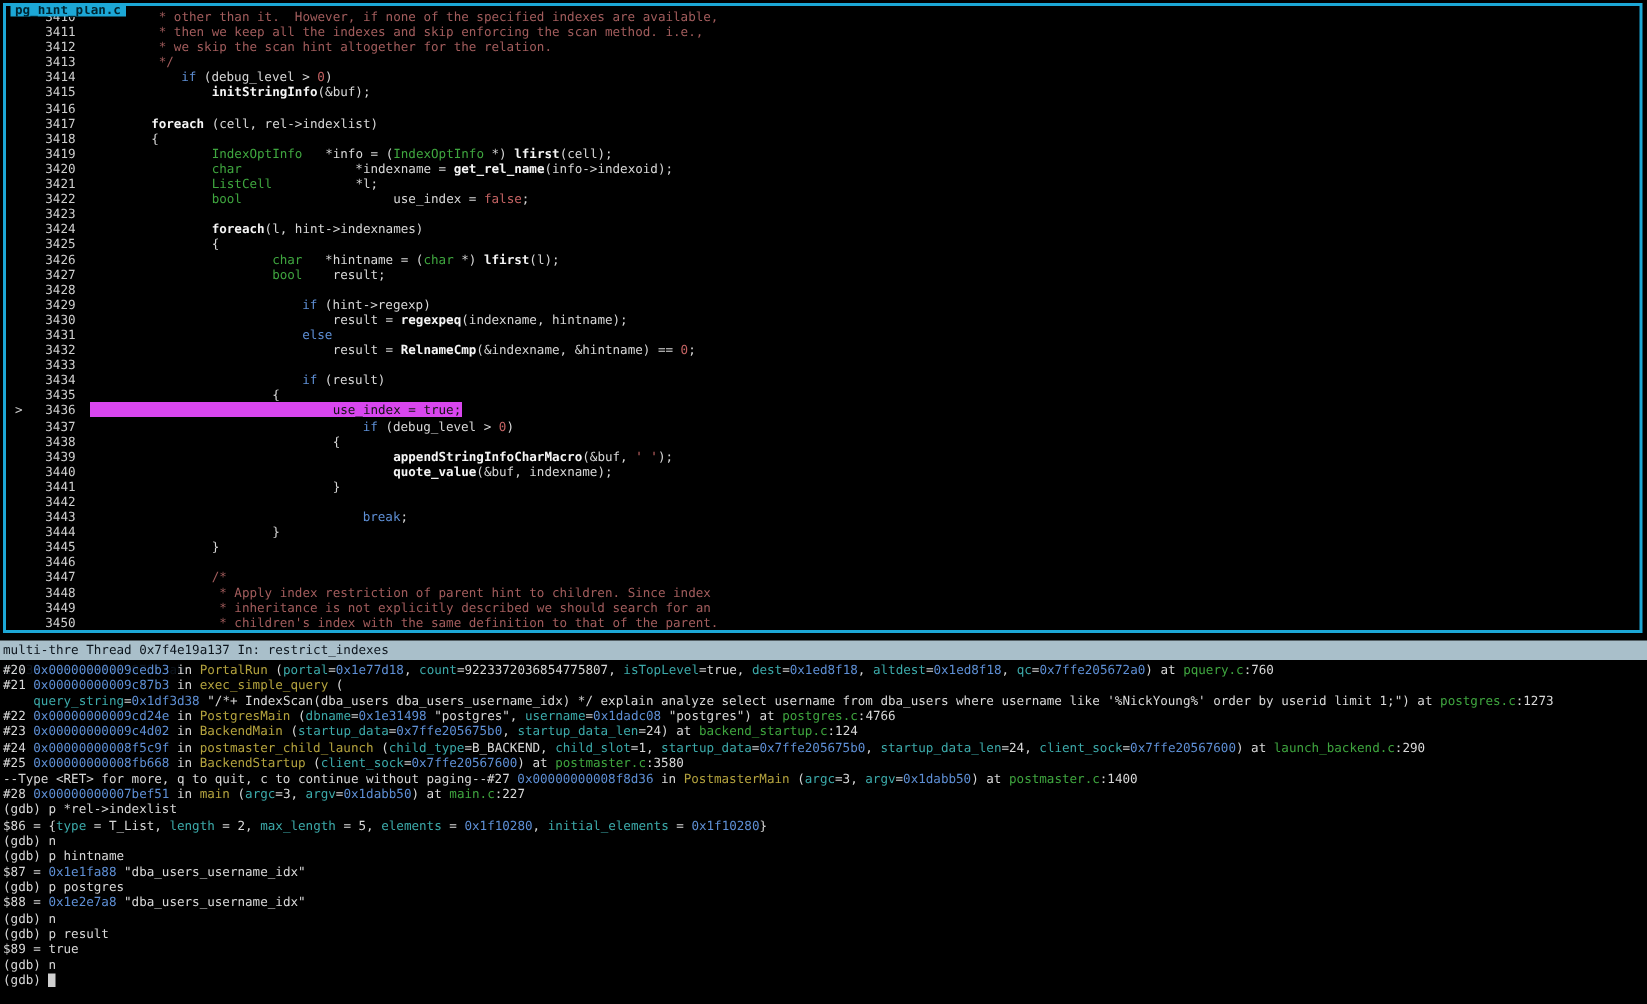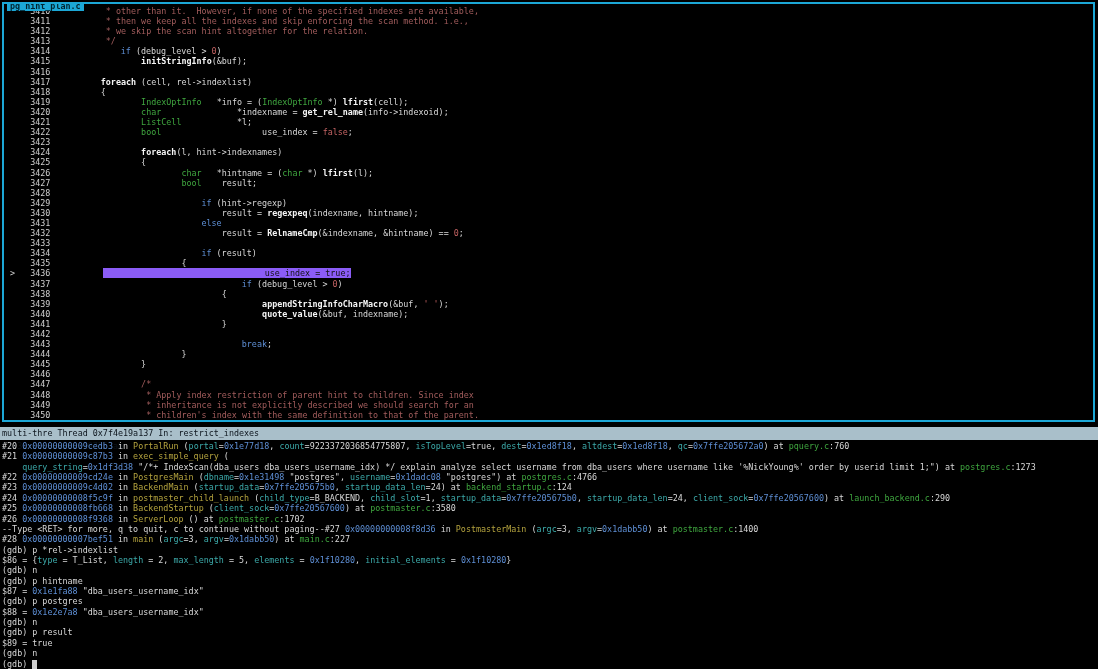--- a/index.html
+++ b/index.html
@@ -14,21 +14,21 @@
                background:#1ca7d6; color:#002430; padding:0 3px; font-weight:bold; }
   .src-line { white-space:pre; height:10.1px; line-height:10.1px; }
   .gutter { color:#cfcfcf;text-align:center; }
   .code { color:#d8d8d8; }
   .sc-c  { color:#a35d5d;margin-top:26px; }
   .sc-k  { color:#5e8fd5;margin-left:20px; }
   .sc-t  { color:#3fa63f; }
   .sc-fn { color:#f5f5f5; font-weight:bold; }
   .sc-s  { color:#c46363; }
   .sc-l  { color:#c46363; }
-  .cur   { background:#8b5cf6; color:#111;margin-left:43px; }
+  .cur   { background:#d946ef; color:#111; }
   .cur span { color:#111 !important; font-weight:normal !important; }
 
   
   .status-bar { position:absolute; left:0; top:427px; width:1098px; height:13px;
                 background:#a9bfca; color:#0c141c; display:flex; justify-content:space-between;
                 padding:0 5px 0 2px; line-height:13px; white-space:pre;flex-direction:column; }
 
   
   .console { position:absolute; left:2px; top:441px; width:1096px; }
   .cl { white-space:pre; height:10.36px; line-height:10.36px; }
@@ -96,21 +96,20 @@
   </div>
 
   <div class="console">
       <div class="cl"><span>#20 </span><span class="cl-a">0x00000000009cedb3</span><span> in </span><span class="cl-f">PortalRun</span><span> (</span><span class="cl-v">portal</span><span>=</span><span class="cl-a">0x1e77d18</span><span>, </span><span class="cl-v">count</span><span>=9223372036854775807, </span><span class="cl-v">isTopLevel</span><span>=true, </span><span class="cl-v">dest</span><span>=</span><span class="cl-a">0x1ed8f18</span><span>, </span><span class="cl-v">altdest</span><span>=</span><span class="cl-a">0x1ed8f18</span><span>, </span><span class="cl-v">qc</span><span>=</span><span class="cl-a">0x7ffe205672a0</span><span>) at </span><span class="cl-g">pquery.c</span><span>:760</span></div>
       <div class="cl"><span>#21 </span><span class="cl-a">0x00000000009c87b3</span><span> in </span><span class="cl-f">exec_simple_query</span><span> (</span></div>
       <div class="cl"><span>    </span><span class="cl-v">query_string</span><span>=</span><span class="cl-a">0x1df3d38</span><span> "/*+ IndexScan(dba_users dba_users_username_idx) */ explain analyze select username from dba_users where username like '%NickYoung%' order by userid limit 1;") at </span><span class="cl-g">postgres.c</span><span>:1273</span></div>
       <div class="cl"><span>#22 </span><span class="cl-a">0x00000000009cd24e</span><span> in </span><span class="cl-f">PostgresMain</span><span> (</span><span class="cl-v">dbname</span><span>=</span><span class="cl-a">0x1e31498</span><span> "postgres", </span><span class="cl-v">username</span><span>=</span><span class="cl-a">0x1dadc08</span><span> "postgres") at </span><span class="cl-g">postgres.c</span><span>:4766</span></div>
       <div class="cl"><span>#23 </span><span class="cl-a">0x00000000009c4d02</span><span> in </span><span class="cl-f">BackendMain</span><span> (</span><span class="cl-v">startup_data</span><span>=</span><span class="cl-a">0x7ffe205675b0</span><span>, </span><span class="cl-v">startup_data_len</span><span>=24) at </span><span class="cl-g">backend_startup.c</span><span>:124</span></div>
       <div class="cl"><span>#24 </span><span class="cl-a">0x00000000008f5c9f</span><span> in </span><span class="cl-f">postmaster_child_launch</span><span> (</span><span class="cl-v">child_type</span><span>=B_BACKEND, </span><span class="cl-v">child_slot</span><span>=1, </span><span class="cl-v">startup_data</span><span>=</span><span class="cl-a">0x7ffe205675b0</span><span>, </span><span class="cl-v">startup_data_len</span><span>=24, </span><span class="cl-v">client_sock</span><span>=</span><span class="cl-a">0x7ffe20567600</span><span>) at </span><span class="cl-g">launch_backend.c</span><span>:290</span></div>
       <div class="cl"><span>#25 </span><span class="cl-a">0x00000000008fb668</span><span> in </span><span class="cl-f">BackendStartup</span><span> (</span><span class="cl-v">client_sock</span><span>=</span><span class="cl-a">0x7ffe20567600</span><span>) at </span><span class="cl-g">postmaster.c</span><span>:3580</span></div>
-      <div class="cl"><span>#26 </span><span class="cl-a">0x00000000008f9368</span><span> in </span><span class="cl-f">ServerLoop</span><span> () at </span><span class="cl-g">postmaster.c</span><span>:1702</span></div>
       <div class="cl"><span>--Type &lt;RET&gt; for more, q to quit, c to continue without paging--</span><span>#27 </span><span class="cl-a">0x00000000008f8d36</span><span> in </span><span class="cl-f">PostmasterMain</span><span> (</span><span class="cl-v">argc</span><span>=3, </span><span class="cl-v">argv</span><span>=</span><span class="cl-a">0x1dabb50</span><span>) at </span><span class="cl-g">postmaster.c</span><span>:1400</span></div>
       <div class="cl"><span>#28 </span><span class="cl-a">0x00000000007bef51</span><span> in </span><span class="cl-f">main</span><span> (</span><span class="cl-v">argc</span><span>=3, </span><span class="cl-v">argv</span><span>=</span><span class="cl-a">0x1dabb50</span><span>) at </span><span class="cl-g">main.c</span><span>:227</span></div>
       <div class="cl"><span>(gdb) p *rel-&gt;indexlist</span></div>
       <div class="cl"><span>$86 = {</span><span class="cl-v">type</span><span> = T_List, </span><span class="cl-v">length</span><span> = 2, </span><span class="cl-v">max_length</span><span> = 5, </span><span class="cl-v">elements</span><span> = </span><span class="cl-a">0x1f10280</span><span>, </span><span class="cl-v">initial_elements</span><span> = </span><span class="cl-a">0x1f10280</span><span>}</span></div>
       <div class="cl"><span>(gdb) n</span></div>
       <div class="cl"><span>(gdb) p hintname</span></div>
       <div class="cl"><span>$87 = </span><span class="cl-a">0x1e1fa88</span><span> "dba_users_username_idx"</span></div>
       <div class="cl"><span>(gdb) p postgres</span></div>
       <div class="cl"><span>$88 = </span><span class="cl-a">0x1e2e7a8</span><span> "dba_users_username_idx"</span></div>
       <div class="cl"><span>(gdb) n</span></div>

